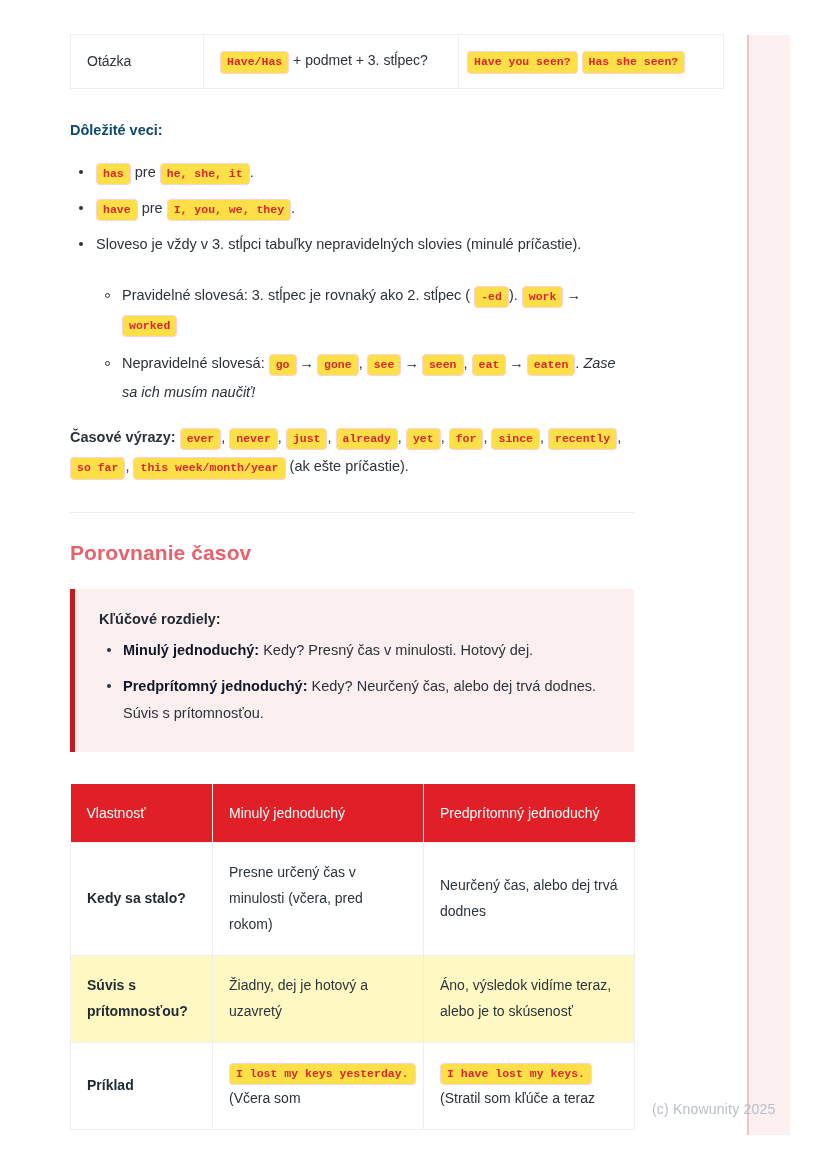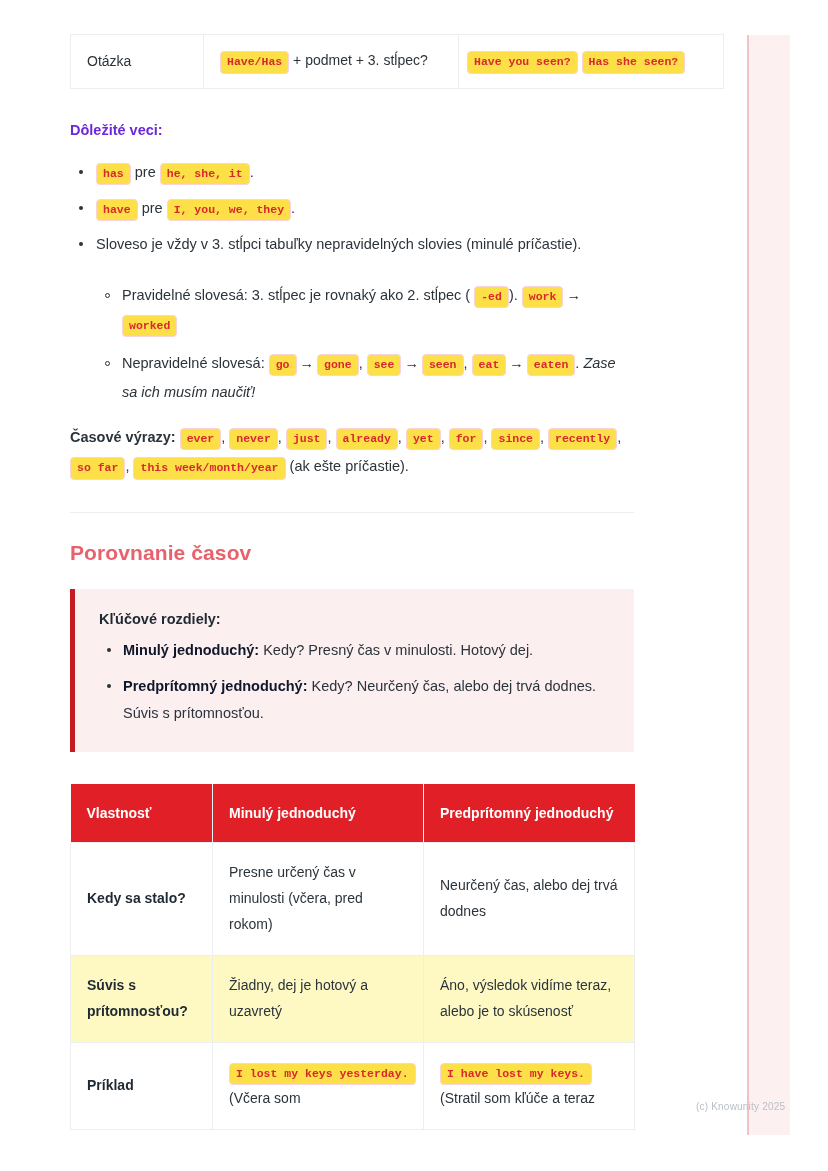--- a/index.html
+++ b/index.html
@@ -70,21 +70,21 @@
     color: #2b333b;
   }
   .form-table td.c1 { width: 100px; }
   .form-table td.c2 { width: 222px; }
   .form-table td.c3 { width: 240px; padding-left: 8px; }
 
   
   .lead {
     font-size: 14.5px;
     font-weight: 700;
-    color: #6d28d9;
+    color: #0c4a6e;
     margin: 30px 0 0 0;
     line-height: 1.6;
   }
 
   ul.bullets {
     list-style: none;
     margin: 16px 0 0 0;
     padding: 0;
   }
   ul.bullets > li {
@@ -199,21 +199,21 @@
   .cmp-table {
     border-collapse: collapse;
     width: 564px;
     margin-top: 32px;
     table-layout: fixed;
   }
   .cmp-table th {
     background: #e01f26;
     color: #ffffff;
     font-size: 14px;
-    font-weight: 700;
+    font-weight: 400;
     text-align: left;
     padding: 18px 16px;
     line-height: 1.6;
     border: none;
     vertical-align: middle;
     border-right: 1px solid #f2f4f6;
   }
   .cmp-table th:last-child { border-right: none; }
   .cmp-table td {
     border: 1px solid #eceff1;
@@ -225,23 +225,23 @@
   }
   .cmp-table col.k  { width: 142px; }
   .cmp-table col.a  { width: 211px; }
   .cmp-table col.b  { width: 211px; }
   .cmp-table td.key { font-weight: 700; color: #1f2933; }
   .cmp-table tr.alt td { background: #fef9c3; }
 
   
   .watermark {
     position: absolute;
-    left: 696px;
+    left: 652px;
     top: 1101px;
-    font-size: 10px;
+    font-size: 14px;
     color: #b9bfc6;
     letter-spacing: 0.2px;
     white-space: nowrap;
   }
 </style>
 </head>
 <body>
 
 <div class="page-strip"></div>
 

